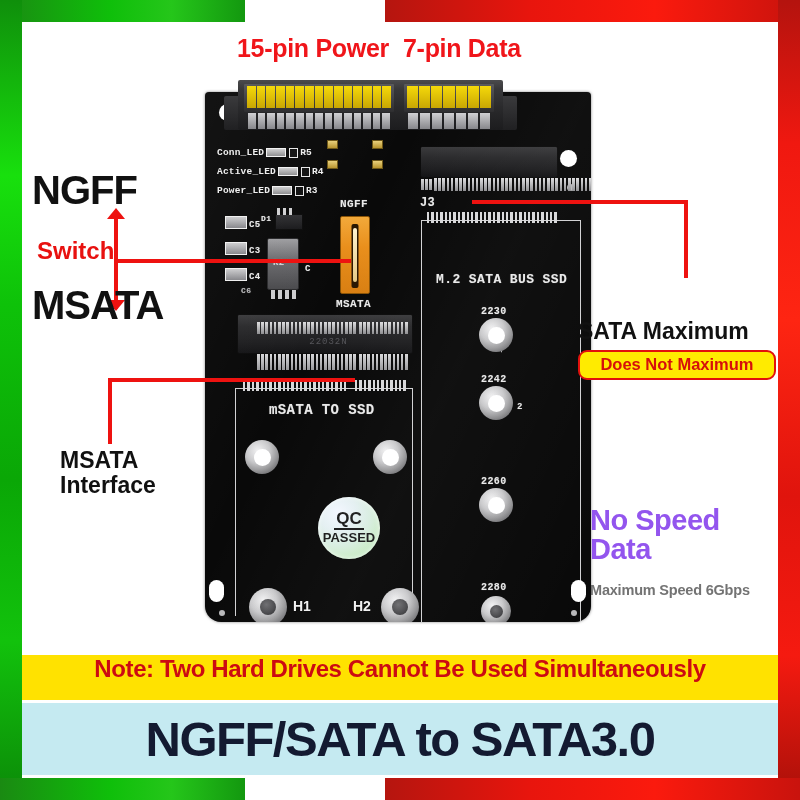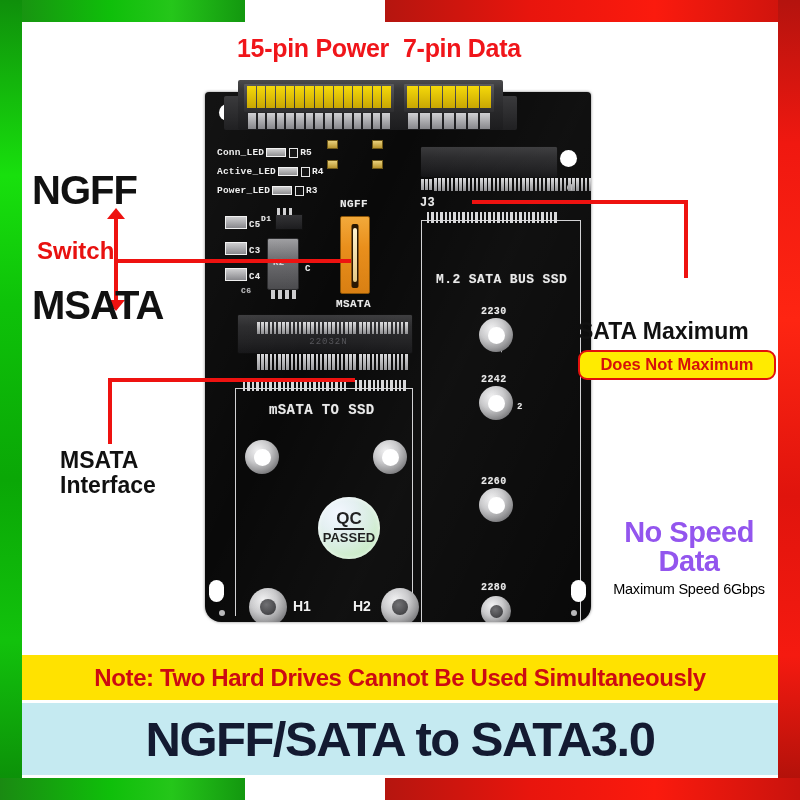--- a/index.html
+++ b/index.html
@@ -78,28 +78,28 @@
     border:2.5px solid #e2110c;
     border-radius:9px;
     padding:3px 4px 5px 4px;
     text-align:center;
   }
   #nvme-box .l1, #nvme-box .l2 {
     color:#d6100b; font-weight:bold; font-size:16.5px; line-height:1.12;
   }
 
   #speed-block {
-    position:absolute; left:590px; top:518px; width:198px; text-align:center;
+    position:absolute; left:590px; top:506px; width:198px; 
   }
   #speed-block .big {
     color:#9355ee; font-weight:bold; font-size:29px; line-height:1.0;
     letter-spacing:-0.5px;
   }
   #speed-block .sub {
-    color:#000000; font-weight:normal; font-size:14.5px; margin-top:5px;
+    color:#737373; font-weight:bold; font-size:14.5px; margin-top:18px;
     letter-spacing:-0.2px;
   }
 
   
   .ln { position:absolute; background:#ee1210; }
 
   
   #sw-vert   { left:114px; top:217px; width:4px; height:92px; }
   #sw-arrow-up {
     position:absolute; left:107px; top:208px; width:0; height:0;
@@ -308,21 +308,21 @@
 
   .hlabel {
     position:absolute; color:#f2f2f2; font-size:14px; font-weight:bold;
     font-family:"Liberation Sans", sans-serif;
   }
 
   
   #note-banner {
     position:absolute; left:22px; top:655px; width:756px; height:45px;
     background:#ffe200;
-    display:flex; align-items:center; justify-content:center;
+    display:flex; justify-content:center;
   }
   #note-banner .t {
     color:#cc0b12; font-weight:bold; font-size:24px; letter-spacing:-0.4px;
     white-space:nowrap;
   }
   #title-banner {
     position:absolute; left:22px; top:703px; width:756px; height:72px;
     background:#c5eaf1;
     display:flex; align-items:center; justify-content:center;
   }

